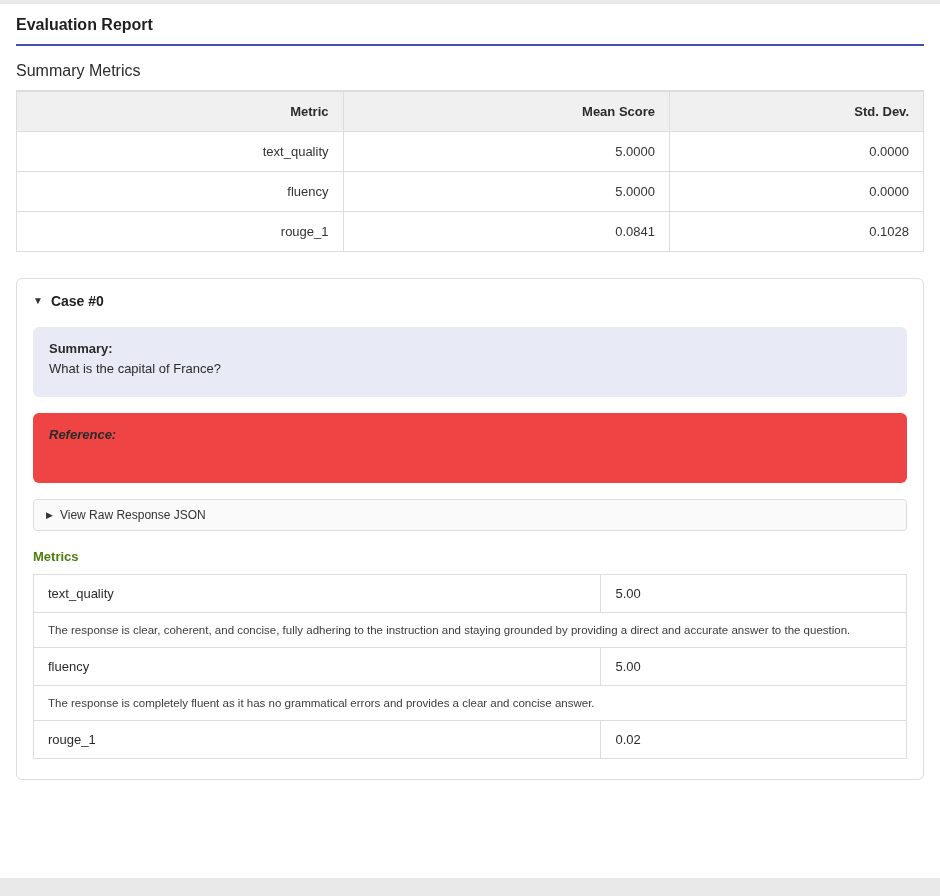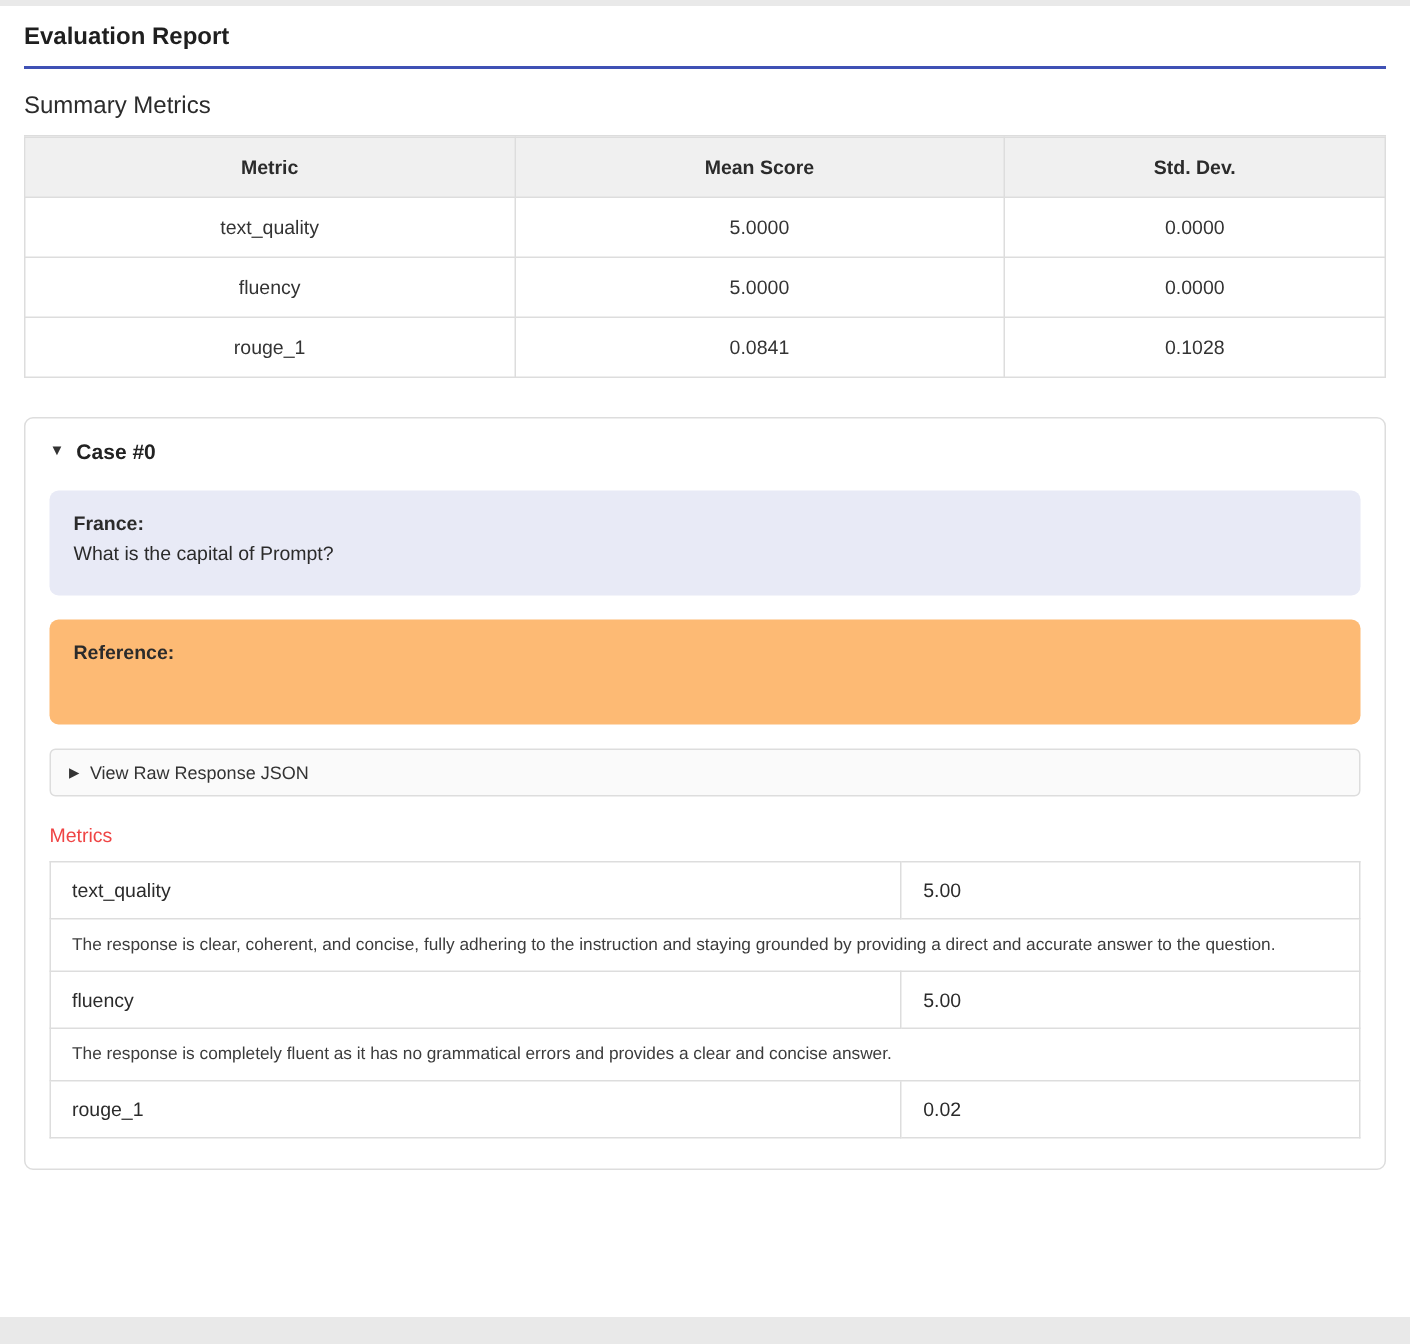--- a/index.html
+++ b/index.html
@@ -37,21 +37,21 @@
     width: 100%;
     border-collapse: collapse;
     font-size: 13px;
     color: #333;
     margin-bottom: 26px;
   }
   table.summary-table th,
   table.summary-table td {
     border: 1px solid #ddd;
     padding: 12px 14px;
-    text-align: center;
+    text-align: right;
     font-weight: normal;
   }
   table.summary-table th {
     background: #f0f0f0;
     font-weight: bold;
     color: #2b2b2b;
   }
   .col-metric { width: 36%; }
   .col-mean   { width: 36%; }
   .col-std    { width: 28%; }
@@ -82,43 +82,43 @@
   .info-box {
     border-radius: 6px;
     padding: 14px 16px;
     margin-bottom: 16px;
     font-size: 13px;
     color: #2b2b2b;
     min-height: 62px;
   }
   .info-box .box-label { font-weight: bold; margin-bottom: 5px; }
   .box-prompt    { background: #e8eaf6; min-height: 70px; }
-  .box-reference { background: #fdba74; min-height: 70px; }
+  .box-reference { background: #ef4444; min-height: 70px; font-style: italic; }
   .box-candidate { background: #f4f4f4; min-height: 70px; }
 
   .raw-toggle {
     display: flex;
     align-items: center;
     gap: 7px;
     border: 1px solid #ddd;
     background: #fafafa;
     border-radius: 4px;
     padding: 8px 12px;
     font-size: 12px;
     color: #333;
     margin-bottom: 18px;
     cursor: pointer;
   }
   .raw-toggle .tri-icon { font-size: 9px; }
 
   .metrics-label {
     font-size: 13px;
-    font-weight: normal;
+    font-weight: bold;
     margin-bottom: 10px;
-    color: #ef4444;
+    color: #4d7c0f;
   }
   table.metrics-table {
     width: 100%;
     border-collapse: collapse;
     font-size: 13px;
     color: #2b2b2b;
   }
   table.metrics-table td {
     border: 1px solid #ddd;
     padding: 11px 14px;
@@ -169,22 +169,22 @@
 
 
   <div class="case-card">
     <div class="case-header">
       <span class="tri-icon">▼</span>
       <span>Case #0</span>
     </div>
     <div class="case-body">
 
       <div class="info-box box-prompt">
-        <div class="box-label">France:</div>
-        <div>What is the capital of Prompt?</div>
+        <div class="box-label">Summary:</div>
+        <div>What is the capital of France?</div>
       </div>
 
       <div class="info-box box-reference">
         <div class="box-label">Reference:</div>
       </div>
 
 
       <div class="raw-toggle">
         <span class="tri-icon">▶</span>
         <span>View Raw Response JSON</span>

